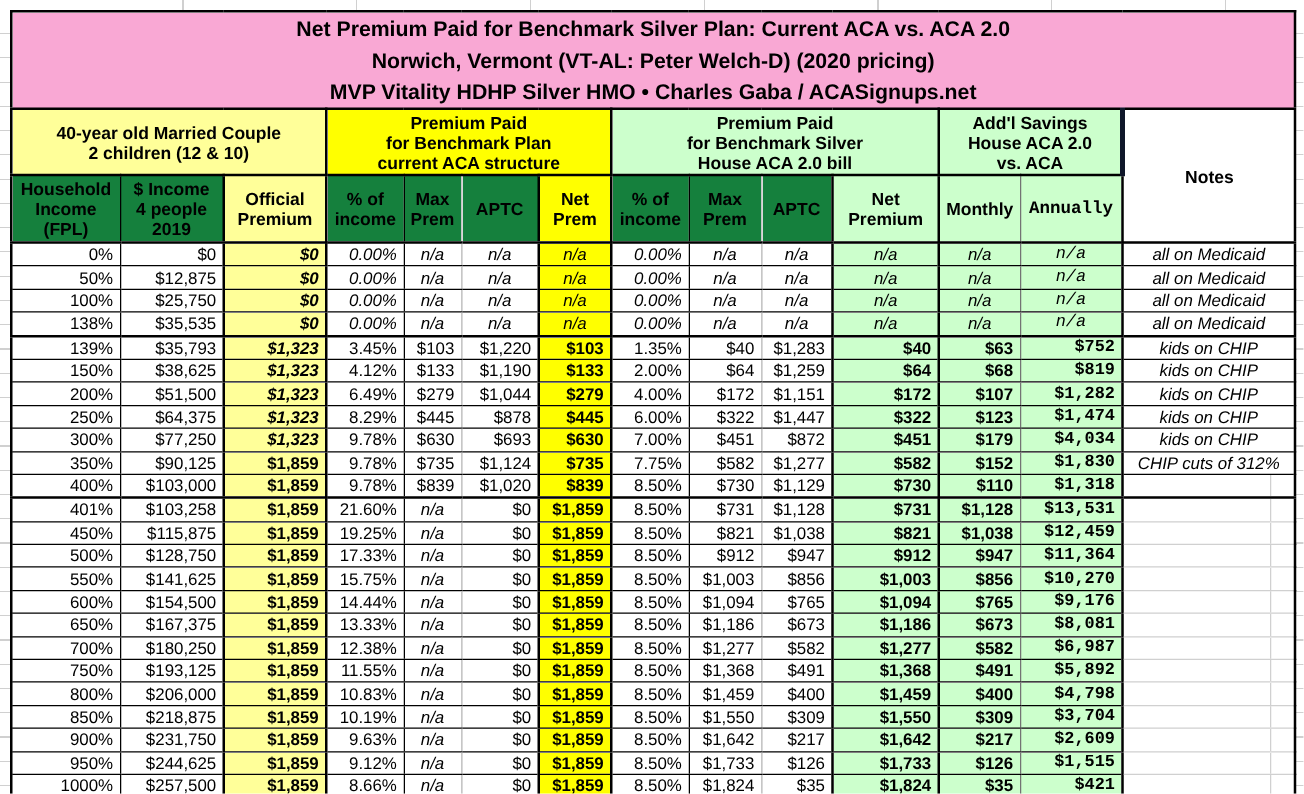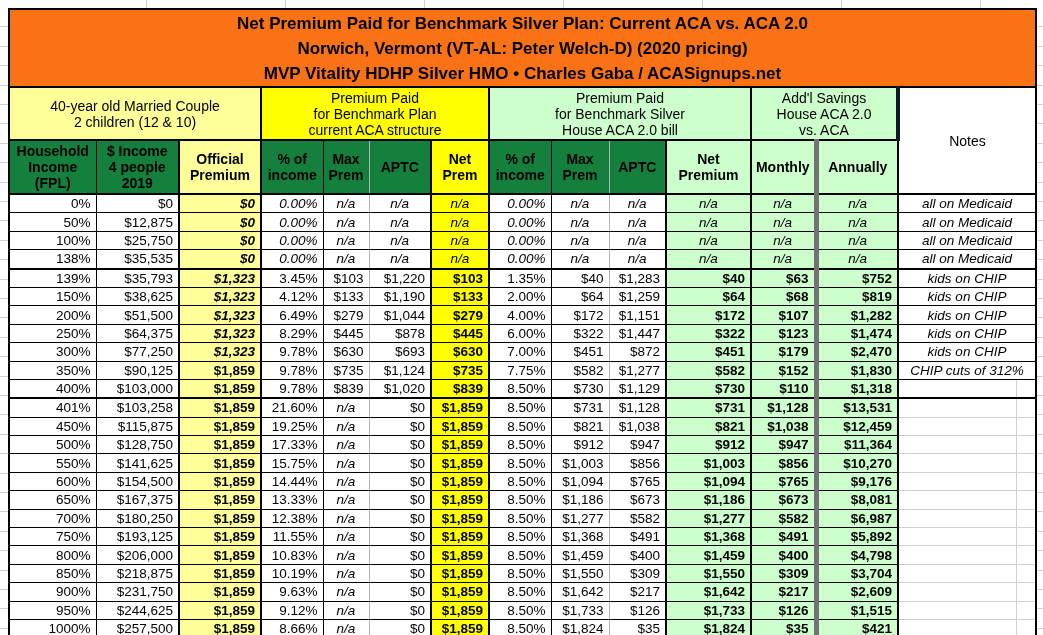--- a/index.html
+++ b/index.html
@@ -21,26 +21,26 @@
     background:repeating-linear-gradient(180deg, transparent 0 18.4px, var(--grid) 18.4px 19.4px);
   }
   table.sheet {
     position:absolute; left:8px; top:8px; width:1027px;
     border-collapse:collapse; table-layout:fixed;
     border:2px solid #000;
   }
   td, th { padding:0; overflow:hidden; white-space:nowrap; }
 
   
-  .title-cell { height:76px; text-align:center; vertical-align:middle; border-bottom:2px solid #000; background:#f97316; }
+  .title-cell { height:76px; text-align:center; vertical-align:middle; border-bottom:2px solid #000; background:#f9a8d4; }
   .title-line { font-size:17px; font-weight:bold; line-height:25px; }
 
   
   .group-row th { height:51px; text-align:center; vertical-align:middle;
-    font-size:14px; font-weight:normal; line-height:16px; white-space:pre-line; border-bottom:2px solid #000; }
+    font-size:14px; font-weight:bold; line-height:16px; white-space:pre-line; border-bottom:2px solid #000; }
   .g-household { background:var(--light-yellow); font-size:15px; line-height:20px; border-right:2px solid #000; }
   .g-aca      { background:var(--bright-yellow); border-right:2px solid #000; }
   .g-aca2     { background:var(--light-green); border-right:2px solid #000; }
   .g-savings  { background:var(--light-green); border-right:4px solid #0f172a; }
   .g-notes    { background:#fff; font-size:14px; }
 
   
   .cols-row th { height:52px; text-align:center; vertical-align:middle;
     font-size:14px; font-weight:bold; line-height:16px; white-space:pre-line;
     background:#15803d; border-bottom:2px solid #000; }
@@ -50,21 +50,21 @@
   .c3  { border-left:2px solid #000; border-right:2px solid #000; }
   .c4  { border-left:2px solid #000; }
   .c5  { border-left:1px solid #000; }
   .c6  { border-left:1px solid var(--light-border); }
   .c7  { border-left:2px solid #000; border-right:2px solid #000; }
   .c8  { border-left:2px solid #000; }
   .c9  { border-left:1px solid #000; }
   .c10 { border-left:1px solid var(--light-border); }
   .c11 { border-left:2px solid #000; border-right:2px solid #000; }
   .c12 { border-left:2px solid #000; }
-  .c13 { border-left:5px solid #737373; }
+  .c13 { border-left:1px solid #737373;font-family:Liberation Mono, monospace; }
   .c14 { border-left:2px solid #000; }
 
   
   th.c3  { background:var(--light-yellow); }
   th.c7  { background:var(--bright-yellow); }
   th.c11, th.c12, th.c13 { background:var(--light-green); }
 
   
   tbody td { height:17.4px; font-size:13.5px; line-height:17px; vertical-align:middle;
     text-align:right; padding-right:5px; border-bottom:1px solid #000; background:#fff; }
@@ -289,21 +289,21 @@
           <td class="c3 it">$1,323</td>
           <td class="c4">9.78%</td>
           <td class="c5">$630</td>
           <td class="c6">$693</td>
           <td class="c7">$630</td>
           <td class="c8">7.00%</td>
           <td class="c9">$451</td>
           <td class="c10">$872</td>
           <td class="c11">$451</td>
           <td class="c12">$179</td>
-          <td class="c13">$2,470</td>
+          <td class="c13">$4,034</td>
           <td class="c14">kids on CHIP</td>
         </tr>
         <tr class="data-row">
           <td class="c1">350%</td>
           <td class="c2">$90,125</td>
           <td class="c3">$1,859</td>
           <td class="c4">9.78%</td>
           <td class="c5">$735</td>
           <td class="c6">$1,124</td>
           <td class="c7">$735</td>

